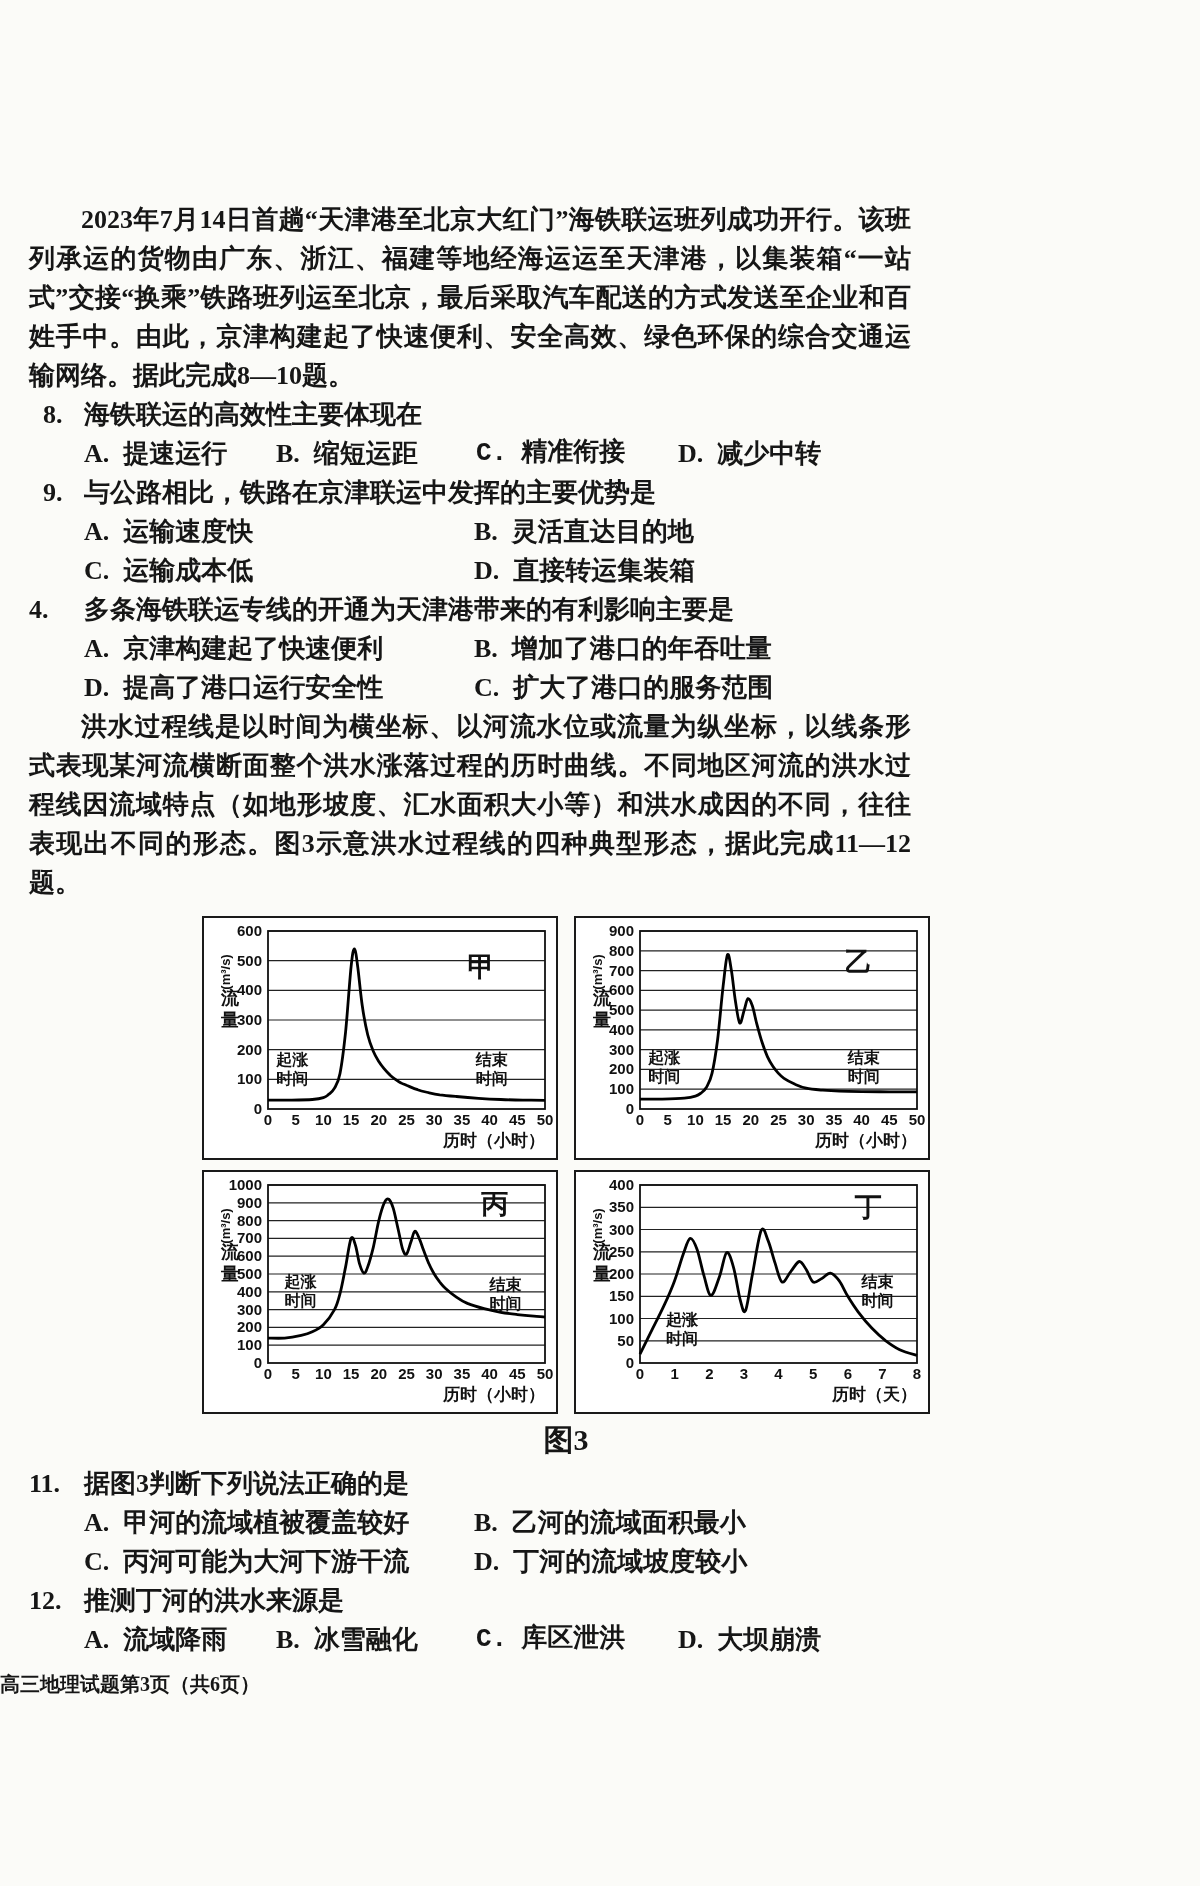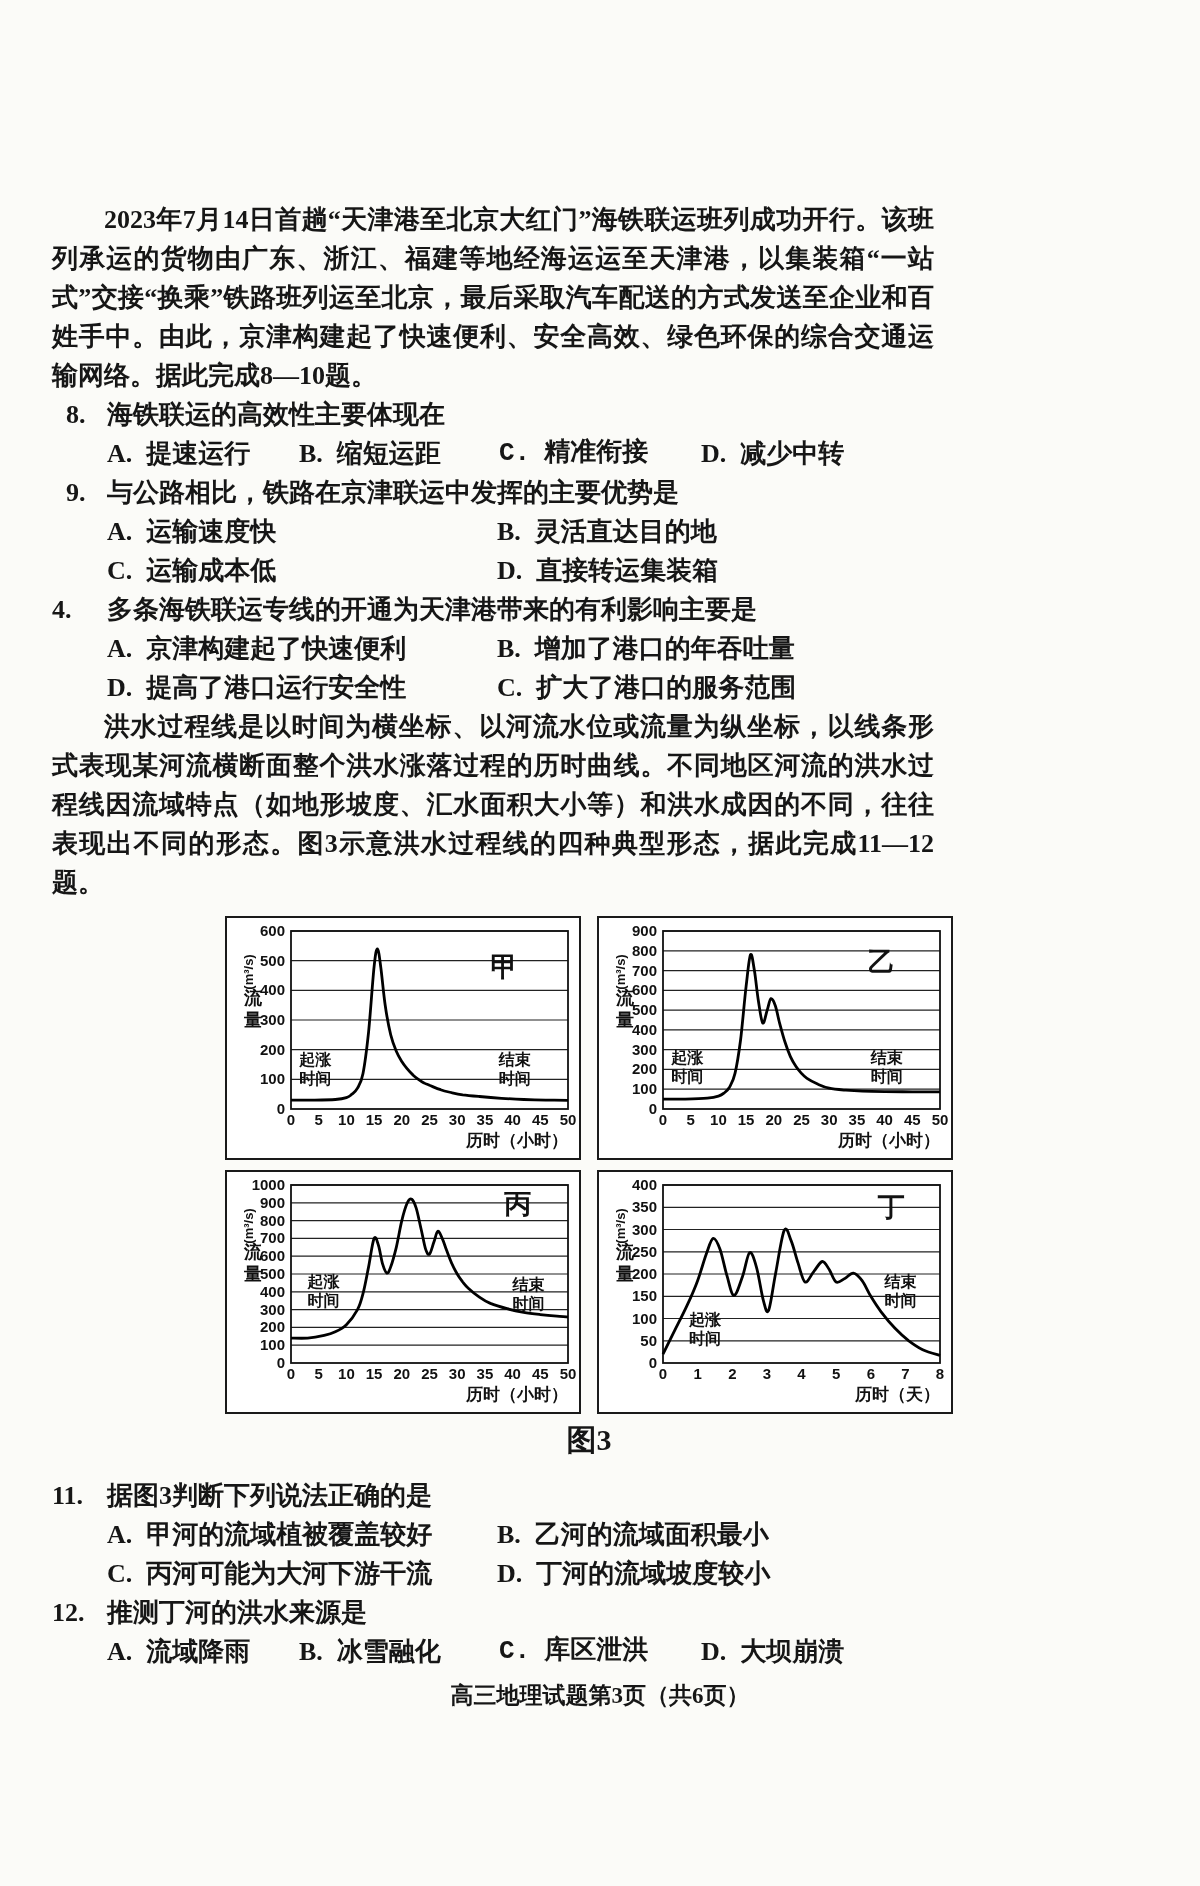--- a/index.html
+++ b/index.html
@@ -2,40 +2,40 @@
 <html><head>
 <meta charset="utf-8">
 <style>
   html,body{margin:0;padding:0;}
   body{
     width:1200px;height:1886px;overflow:hidden;
     background:#fbfbf8;color:#161616;
     font-family:"Liberation Serif","DejaVu Serif",serif;
     font-weight:700;
   }
-  .content{padding:200px 0 0 52px;width:882px;font-size:26px;line-height:39px;}
+  .content{padding:200px 0 0 29px;width:882px;font-size:26px;line-height:39px;}
   .para{margin:0;text-indent:2em;text-align:justify;}
   .q{display:flex;margin:0;}
   .qnum{flex:0 0 55px;box-sizing:border-box;}
   .qnum.d1{padding-left:14px;}
   .opts{padding-left:55px;align-items:center;}
   .opts4{display:flex;}
   .opts4 .o1{width:192px;}
   .opts4 .o2{width:200px;}
   .opts4 .o3{width:202px;font-family:Liberation Mono, monospace;}
   .opts2{display:grid;grid-template-columns:390px 1fr;}
   .ok{margin-right:14px;}
   figure{margin:14px 0 0 -63px;width:1200px;}
   .chart-row{display:flex;justify-content:center;gap:16px;}
   .chart-row + .chart-row{margin-top:10px;}
   .panel{border:2px solid #1a1a1a;background:#fff;width:352px;height:240px;}
   .panel svg text{font-family:"Liberation Sans","DejaVu Sans",sans-serif;font-weight:700;fill:#111;}
   figcaption{text-align:center;font-size:30px;margin-top:10px;line-height:32px;}
-  .after-fig{margin-top:20px;}
-  .footer{width:1200px;text-align:center;font-size:23px;margin-top:10px;line-height:30px;}
+  .after-fig{margin-top:8px;}
+  .footer{width:1200px;text-align:left;font-size:20px;margin-top:10px;line-height:30px;}
 </style>
 </head>
 <body>
 
 <div class="content">
 
   <p class="para">2023年7月14日首趟“天津港至北京大红门”海铁联运班列成功开行。该班列承运的货物由广东、浙江、福建等地经海运运至天津港，以集装箱“一站式”交接“换乘”铁路班列运至北京，最后采取汽车配送的方式发送至企业和百姓手中。由此，京津构建起了快速便利、安全高效、绿色环保的综合交通运输网络。据此完成8—10题。</p>
 
   <div class="q">
     <span class="qnum d1">8.</span>

